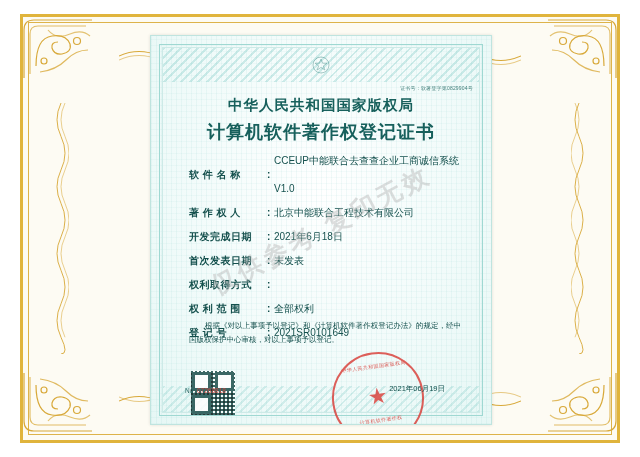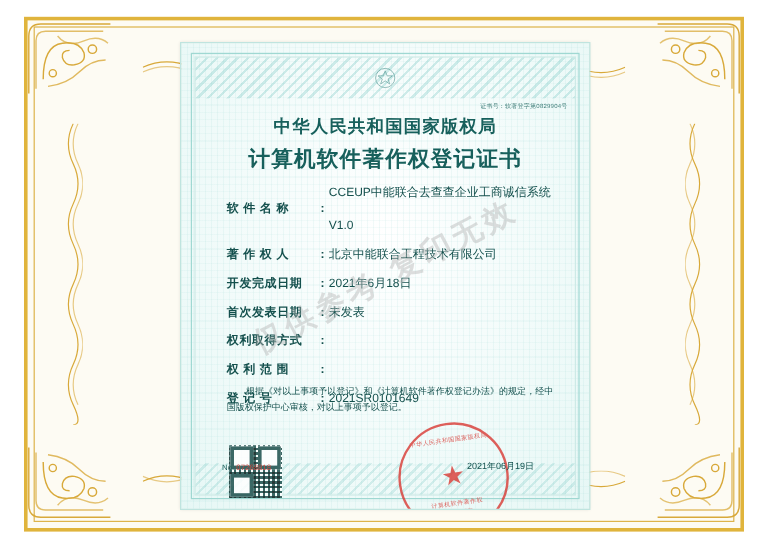--- a/index.html
+++ b/index.html
@@ -441,20 +441,21 @@
       </div>
 
       <div class="field-row">
         <div class="field-label">权利取得方式</div>
         <div class="field-colon">:</div>
       </div>
 
       <div class="field-row">
         <div class="field-label">权 利 范 围</div>
         <div class="field-colon">:</div>
+        <div class="field-value">全部权利</div>
       </div>
 
       <div class="field-row">
         <div class="field-label">登 记 号</div>
         <div class="field-colon">:</div>
         <div class="field-value">2021SR0101649</div>
       </div>
 
     </div>
 

